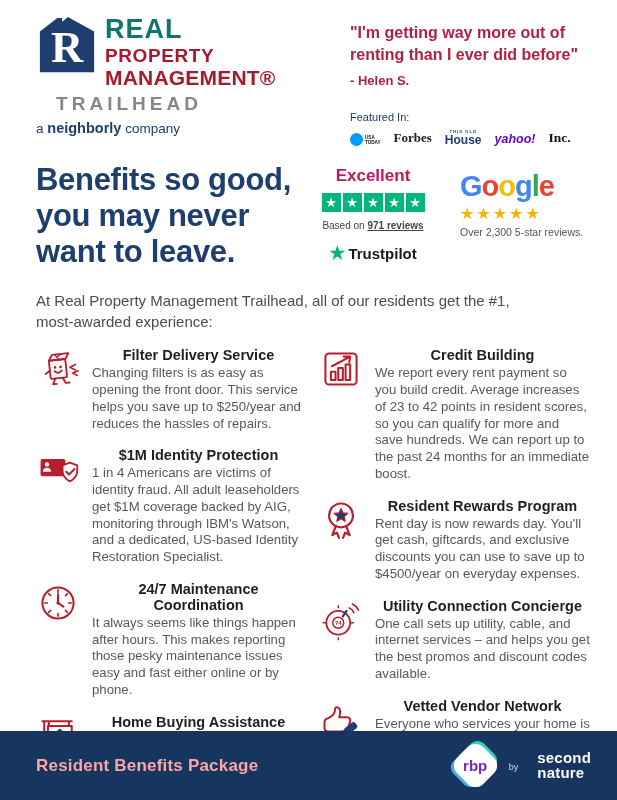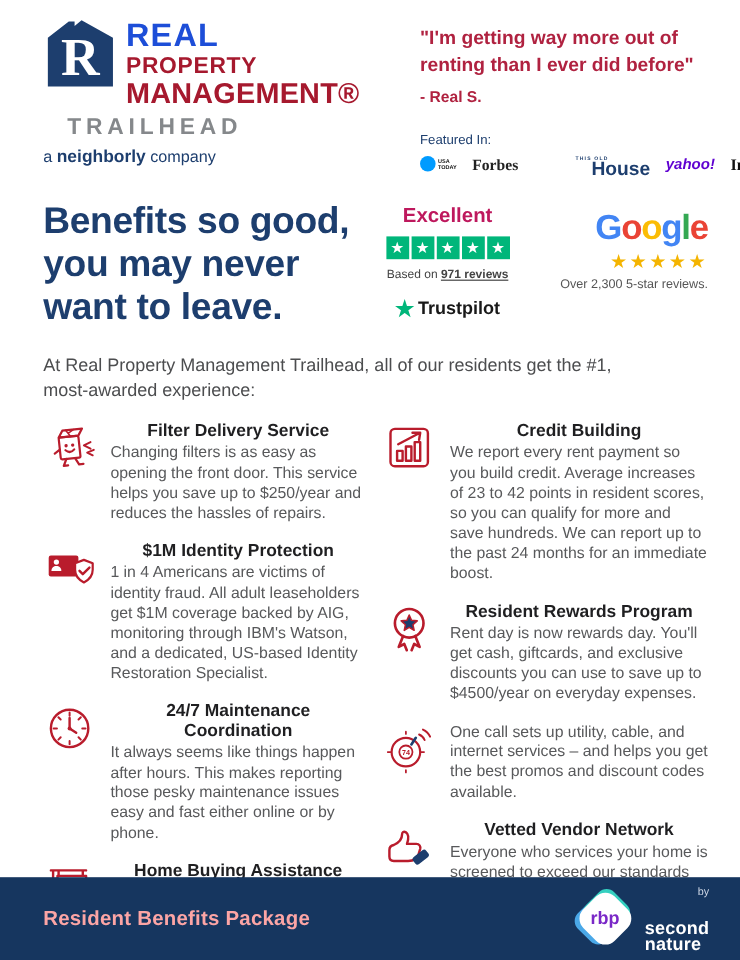--- a/index.html
+++ b/index.html
@@ -9,56 +9,56 @@
     -webkit-font-smoothing:antialiased;
   }
   .page{padding:14px 27px 0 36px;}
 
   
   .header{display:flex;justify-content:space-between;}
   .logo-block{width:186px;}
   .logo-row{display:flex;gap:7px;align-items:flex-start;}
   .logo-mark{width:62px;height:62px;flex:none;}
   .logo-text{padding-top:2px;line-height:1;}
-  .logo-real{font-size:27px;font-weight:bold;color:#1d4ed8;letter-spacing:1px;}
+  .logo-real{font-size:27px;font-weight:bold;color:#0f766e;letter-spacing:1px;}
   .logo-prop{font-size:19px;font-weight:bold;color:#a6192e;letter-spacing:.6px;margin-top:3px;}
-  .logo-mgmt{font-size:24px;font-weight:bold;color:#a6192e;letter-spacing:.2px;margin-top:2px;text-align:center;}
+  .logo-mgmt{font-size:21px;font-weight:bold;color:#a6192e;letter-spacing:.2px;margin-top:2px;text-align:center;}
   .logo-trailhead{font-size:19px;font-weight:bold;color:#85888b;letter-spacing:4px;text-align:center;margin-top:5px;}
   .logo-tagline{font-size:13.5px;color:#1d3e6e;text-align:left;margin-top:5px;}
   .logo-tagline b{font-size:14.5px;font-weight:800;}
 
   .quote-block{width:240px;padding-top:8px;}
   .quote-text{font-size:16px;font-weight:bold;color:#b02240;line-height:1.35;white-space:pre-line;}
   .quote-attr{font-size:13px;font-weight:bold;color:#b02240;margin-top:8px;}
   .featured{margin-top:20px;}
   .featured-label{font-size:11px;color:#1d3e6e;margin-top:23px;}
-  .featured-logos{display:flex;align-items:flex-start;gap:13px;margin-top:7px;}
+  .featured-logos{display:flex;align-items:flex-end;gap:13px;margin-top:7px;}
   .usat{display:flex;align-items:center;gap:2px;}
   .usat-dot{width:13px;height:13px;border-radius:50%;background:#009bff;flex:none;}
   .usat-txt{font-size:4.6px;font-weight:bold;color:#111;white-space:pre-line;line-height:1.1;}
   .forbes{font-family:"Liberation Serif",serif;font-size:13px;font-weight:bold;color:#222;}
   .toh{text-align:center;line-height:1;color:#1d3e6e;}
   .toh-top{font-size:4.2px;font-weight:bold;letter-spacing:1px;display:block;}
-  .toh-main{font-size:16px;font-weight:800;display:block;margin-left:48px;}
+  .toh-main{font-size:12px;font-weight:800;display:block;}
   .yahoo{font-size:12.5px;font-weight:800;color:#5f01d1;font-style:italic;}
   .inc{font-family:"Liberation Serif",serif;font-size:13.5px;font-weight:bold;color:#111;}
 
   
   .hero{display:flex;margin-top:16px;}
   .headline{width:316px;font-size:31px;font-weight:800;color:#1d3e6e;line-height:1.16;letter-spacing:-.3px;white-space:pre-line;}
   .reviews{display:flex;gap:28px;padding-top:4px;}
   .tp-col{width:118px;text-align:center;}
   .tp-rating{font-size:17px;font-weight:700;color:#be185d;}
   .tp-stars{display:flex;gap:2px;justify-content:center;margin-top:7px;}
   .tp-star-box{width:19px;height:19px;background:#00b67a;color:#fff;font-size:13px;line-height:19px;text-align:center;}
   .tp-based{font-size:10px;color:#444;margin-top:8px;}
   .tp-based b{text-decoration:underline;}
   .tp-brand{margin-top:11px;font-size:15px;font-weight:bold;color:#191919;display:flex;align-items:center;justify-content:center;gap:3px;}
   .tp-brand .g-star{color:#00b67a;font-size:18px;}
-  .g-col{width:130px;text-align:right;padding-top:6px;}
+  .g-col{width:130px;text-align:left;padding-top:6px;}
   .g-logo{font-size:29px;font-weight:bold;letter-spacing:-1px;line-height:1;}
   .gl-b{color:#4285f4}.gl-r{color:#ea4335}.gl-y{color:#fbbc05}.gl-g{color:#34a853}
   .g-stars{font-size:16px;color:#f4b400;letter-spacing:2px;margin-top:3px;}
   .g-caption{font-size:10.5px;color:#555;margin-top:3px;}
 
   
   .intro{margin-top:20px;font-size:15px;color:#4c4d4f;line-height:1.4;white-space:pre-line;}
 
   
   .benefits{display:flex;margin-top:15px;gap:14px;}
@@ -75,21 +75,21 @@
     display:flex;align-items:center;justify-content:space-between;box-sizing:border-box;padding:0 26px 0 36px;}
   .footer-title{font-size:17px;font-weight:bold;color:#fca5a5;letter-spacing:.2px;}
   .rbp-lockup{display:flex;align-items:center;gap:9px;}
   .rbp-badge{position:relative;width:48px;height:48px;flex:none;}
   .rbp-d{position:absolute;border-radius:9px;transform:rotate(45deg);}
   .rbp-blue{width:33px;height:33px;left:2px;top:9px;background:#4aa8e8;}
   .rbp-teal{width:33px;height:33px;left:9px;top:2px;background:#35d0c0;}
   .rbp-white{position:absolute;width:37px;height:37px;left:5.5px;top:5.5px;border-radius:11px;background:#ffffff;
     transform:rotate(45deg);display:flex;align-items:center;justify-content:center;}
   .rbp-txt{transform:rotate(-45deg);font-size:15px;font-weight:800;color:#7a28c7;}
-  .sn{display:flex;align-items:flex-end;gap:19px;flex-direction:column;}
+  .sn{display:flex;align-items:center;gap:19px;}
   .sn-by{font-size:9px;color:#cfd8e6;margin-top:2px;}
   .sn-brand{font-size:15px;font-weight:800;color:#ffffff;line-height:.95;white-space:pre-line;letter-spacing:.2px;}
 </style>
 </head>
 <body>
 
 <div class="page">
 
   <div class="header">
     <div class="logo-block">
@@ -110,21 +110,21 @@
       <div class="logo-tagline">
         <span>a</span>
         <b>neighborly</b>
         <span>company</span>
       </div>
     </div>
 
     <div class="quote-block">
       <div class="quote-text">"I'm getting way more out of
 renting than I ever did before"</div>
-      <div class="quote-attr">- Real S.</div>
+      <div class="quote-attr">- Helen S.</div>
       <div class="featured">
         <div class="featured-label">Featured In:</div>
         <div class="featured-logos">
           <span class="usat">
             <span class="usat-dot"></span>
             <span class="usat-txt">USA
 TODAY</span>
           </span>
           <span class="forbes">Forbes</span>
           <span class="toh">
@@ -303,20 +303,21 @@
           <svg viewBox="0 0 48 48" fill="none" stroke="#b91c2c" stroke-width="2" stroke-linecap="round" stroke-linejoin="round">
             <circle cx="21" cy="27" r="13"></circle>
             <circle cx="21" cy="27" r="6" stroke-width="1.6"></circle>
             <text x="21" y="29.5" text-anchor="middle" font-size="6.5" font-weight="bold" fill="#b91c2c" stroke="none" font-family="Liberation Sans, sans-serif">74</text>
             <path d="M4.5 27 h2.5 M35 27 h2.5 M21 10.5 v-2 M21 43.5 v2" stroke-width="1.6"></path>
             <path d="M26 20 L30 14" stroke="#1d3e6e" stroke-width="2.4"></path>
             <path d="M33 11 a9 9 0 0 1 5 5 M36.5 6.5 a13 13 0 0 1 6.5 6.5" stroke-width="1.8"></path>
           </svg>
         </div>
         <div class="btext">
+          <h3 class="btitle">Utility Connection Concierge</h3>
           <p class="bdesc">One call sets up utility, cable, and internet services – and helps you get the best promos and discount codes available.</p>
         </div>
       </div>
 
       <div class="benefit">
         <div class="bicon">
           <svg viewBox="0 0 48 48" fill="none" stroke="#b91c2c" stroke-width="2.2" stroke-linecap="round" stroke-linejoin="round">
             <path d="M10 22 c-2.5 .5 -4 2 -4 4.5 v6 c0 2.5 1.5 4 4 4 h13 c5 0 8.5 -2 9.5 -6 l1.5 -5 c.5 -2.5 -.8 -4.5 -3.5 -4.5 h-8.5 c1.2 -3.5 2 -8.5 -1 -10.5 c-2 -1.2 -3.5 -.2 -3.5 2 c0 4.5 -3 7.5 -7.5 9.5 z"></path>
             <rect x="27" y="29" width="15" height="8" rx="2.5" fill="#1d3e6e" stroke="none" transform="rotate(-38 34.5 33)"></rect>
           </svg>

